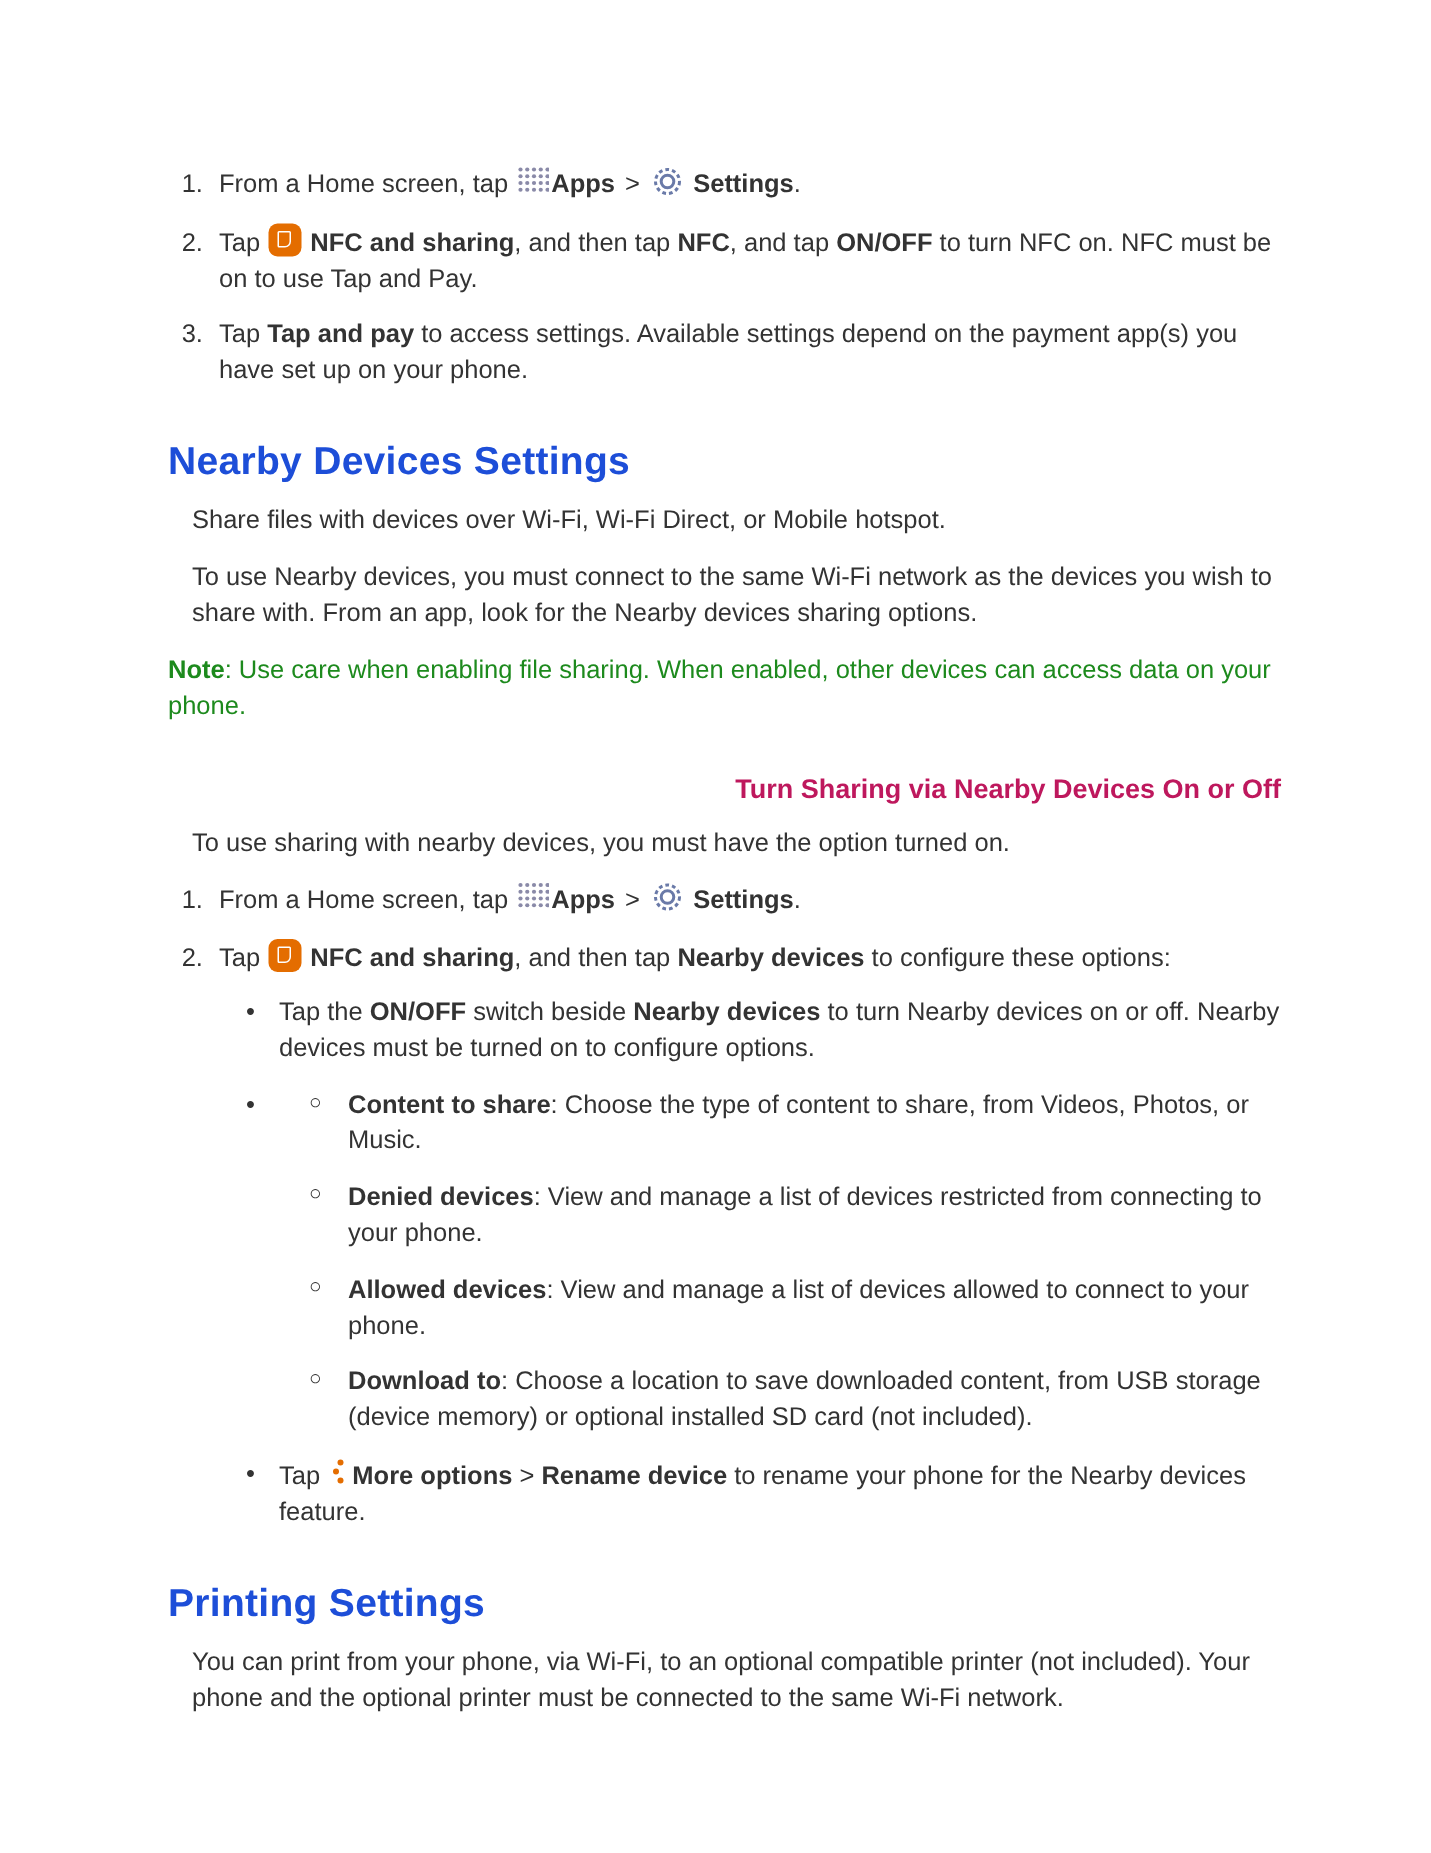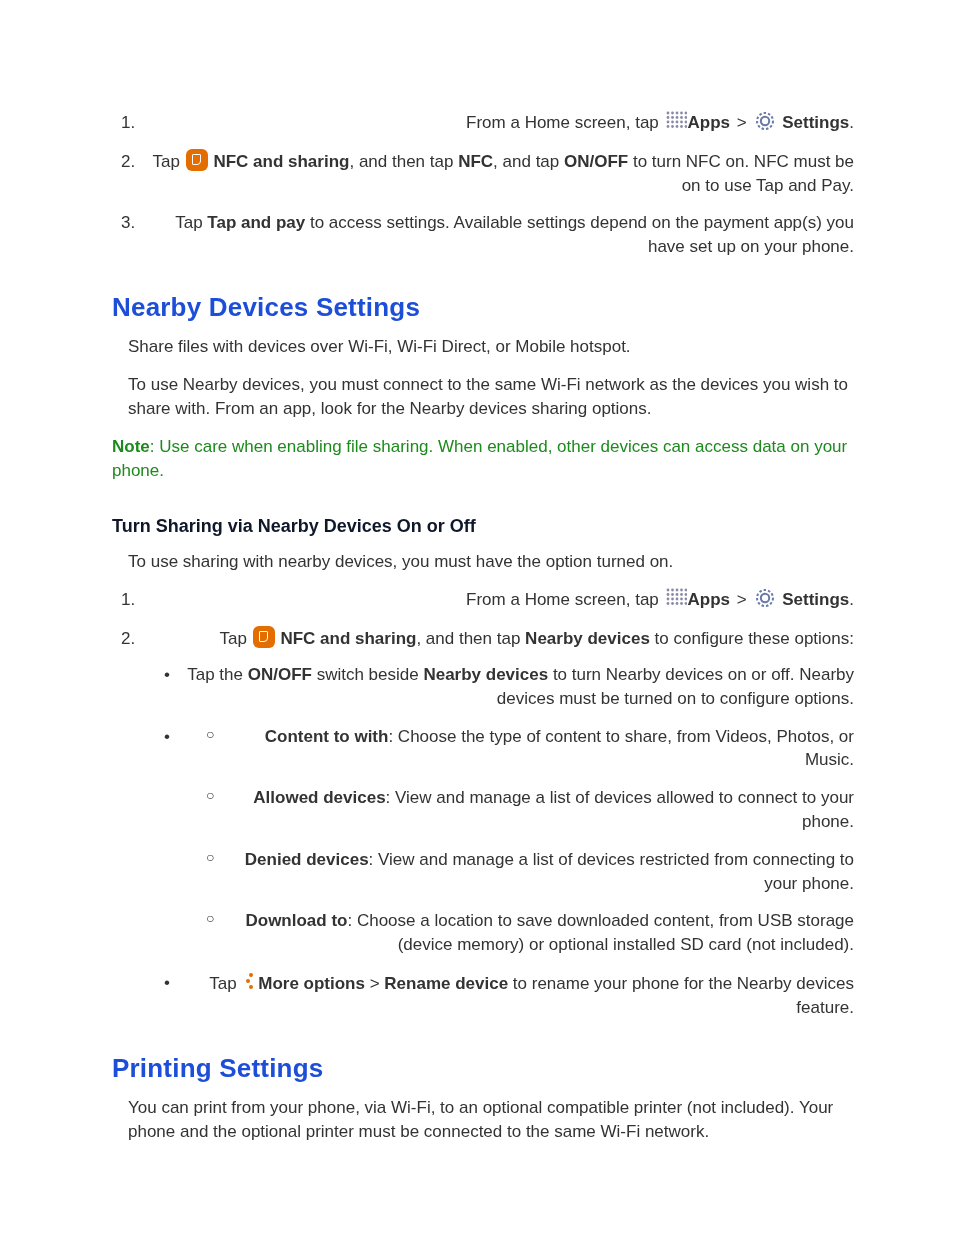--- a/index.html
+++ b/index.html
@@ -14,21 +14,20 @@
     padding: 110px 100px 40px 112px;
     font-family: Arial, Helvetica, sans-serif;
     color: #333333;
     font-size: 17px;
     line-height: 1.4;
   }
   .ol1 {
     list-style: decimal;
     margin: 0 0 22px 0;
     padding-left: 28px;
-    text-align: right;
   }
   .ol1 > li {
     padding-left: 6px;
     margin-bottom: 14px;
   }
   .ol1 > li::marker {
     font-weight: normal;
     color: #333;
   }
   .ul-dot {
@@ -72,22 +71,23 @@
     font-weight: 900;
     font-size: 26px;
     letter-spacing: 0.2px;
     color: #1d4ed8;
     margin: 30px 0 10px 0;
   }
   .h-sub {
     font-family: Arial, Helvetica, sans-serif;
     font-weight: 800;
     font-size: 18px;
-    color: #0f172a;
+    color: #be185d;
     margin: 32px 0 10px 0;
+    text-align: right;
   }
   .para {
     margin: 0 0 14px 16px;
   }
   .note {
     color: #1d8a1d;
     margin: 4px 0 20px 0;
   }
   b { font-weight: bold; }
   .icon-apps {
@@ -251,23 +251,23 @@
     <li>
       <span>Tap </span><span class="icon-nfc"></span>
       <b>NFC and sharing</b><span>, and then tap </span><b>Nearby devices</b><span> to configure these options:</span>
 
       <ul class="ul-dot">
         <li>
           <span>Tap the </span><b>ON/OFF</b><span> switch beside </span><b>Nearby devices</b><span> to turn Nearby devices on or off. Nearby devices must be turned on to configure options.</span>
         </li>
         <li>
           <ul class="ul-circ">
-            <li><b>Content to with</b><span>: Choose the type of content to share, from Videos, Photos, or Music.</span></li>
+            <li><b>Content to share</b><span>: Choose the type of content to share, from Videos, Photos, or Music.</span></li>
+            <li><b>Denied devices</b><span>: View and manage a list of devices restricted from connecting to your phone.</span></li>
             <li><b>Allowed devices</b><span>: View and manage a list of devices allowed to connect to your phone.</span></li>
-            <li><b>Denied devices</b><span>: View and manage a list of devices restricted from connecting to your phone.</span></li>
             <li><b>Download to</b><span>: Choose a location to save downloaded content, from USB storage (device memory) or optional installed SD card (not included).</span></li>
           </ul>
         </li>
         <li>
           <span>Tap </span><span class="icon-more"><span></span></span>
           <b>More options</b><span> &gt; </span><b>Rename device</b><span> to rename your phone for the Nearby devices feature.</span>
         </li>
       </ul>
     </li>
   </ol>

